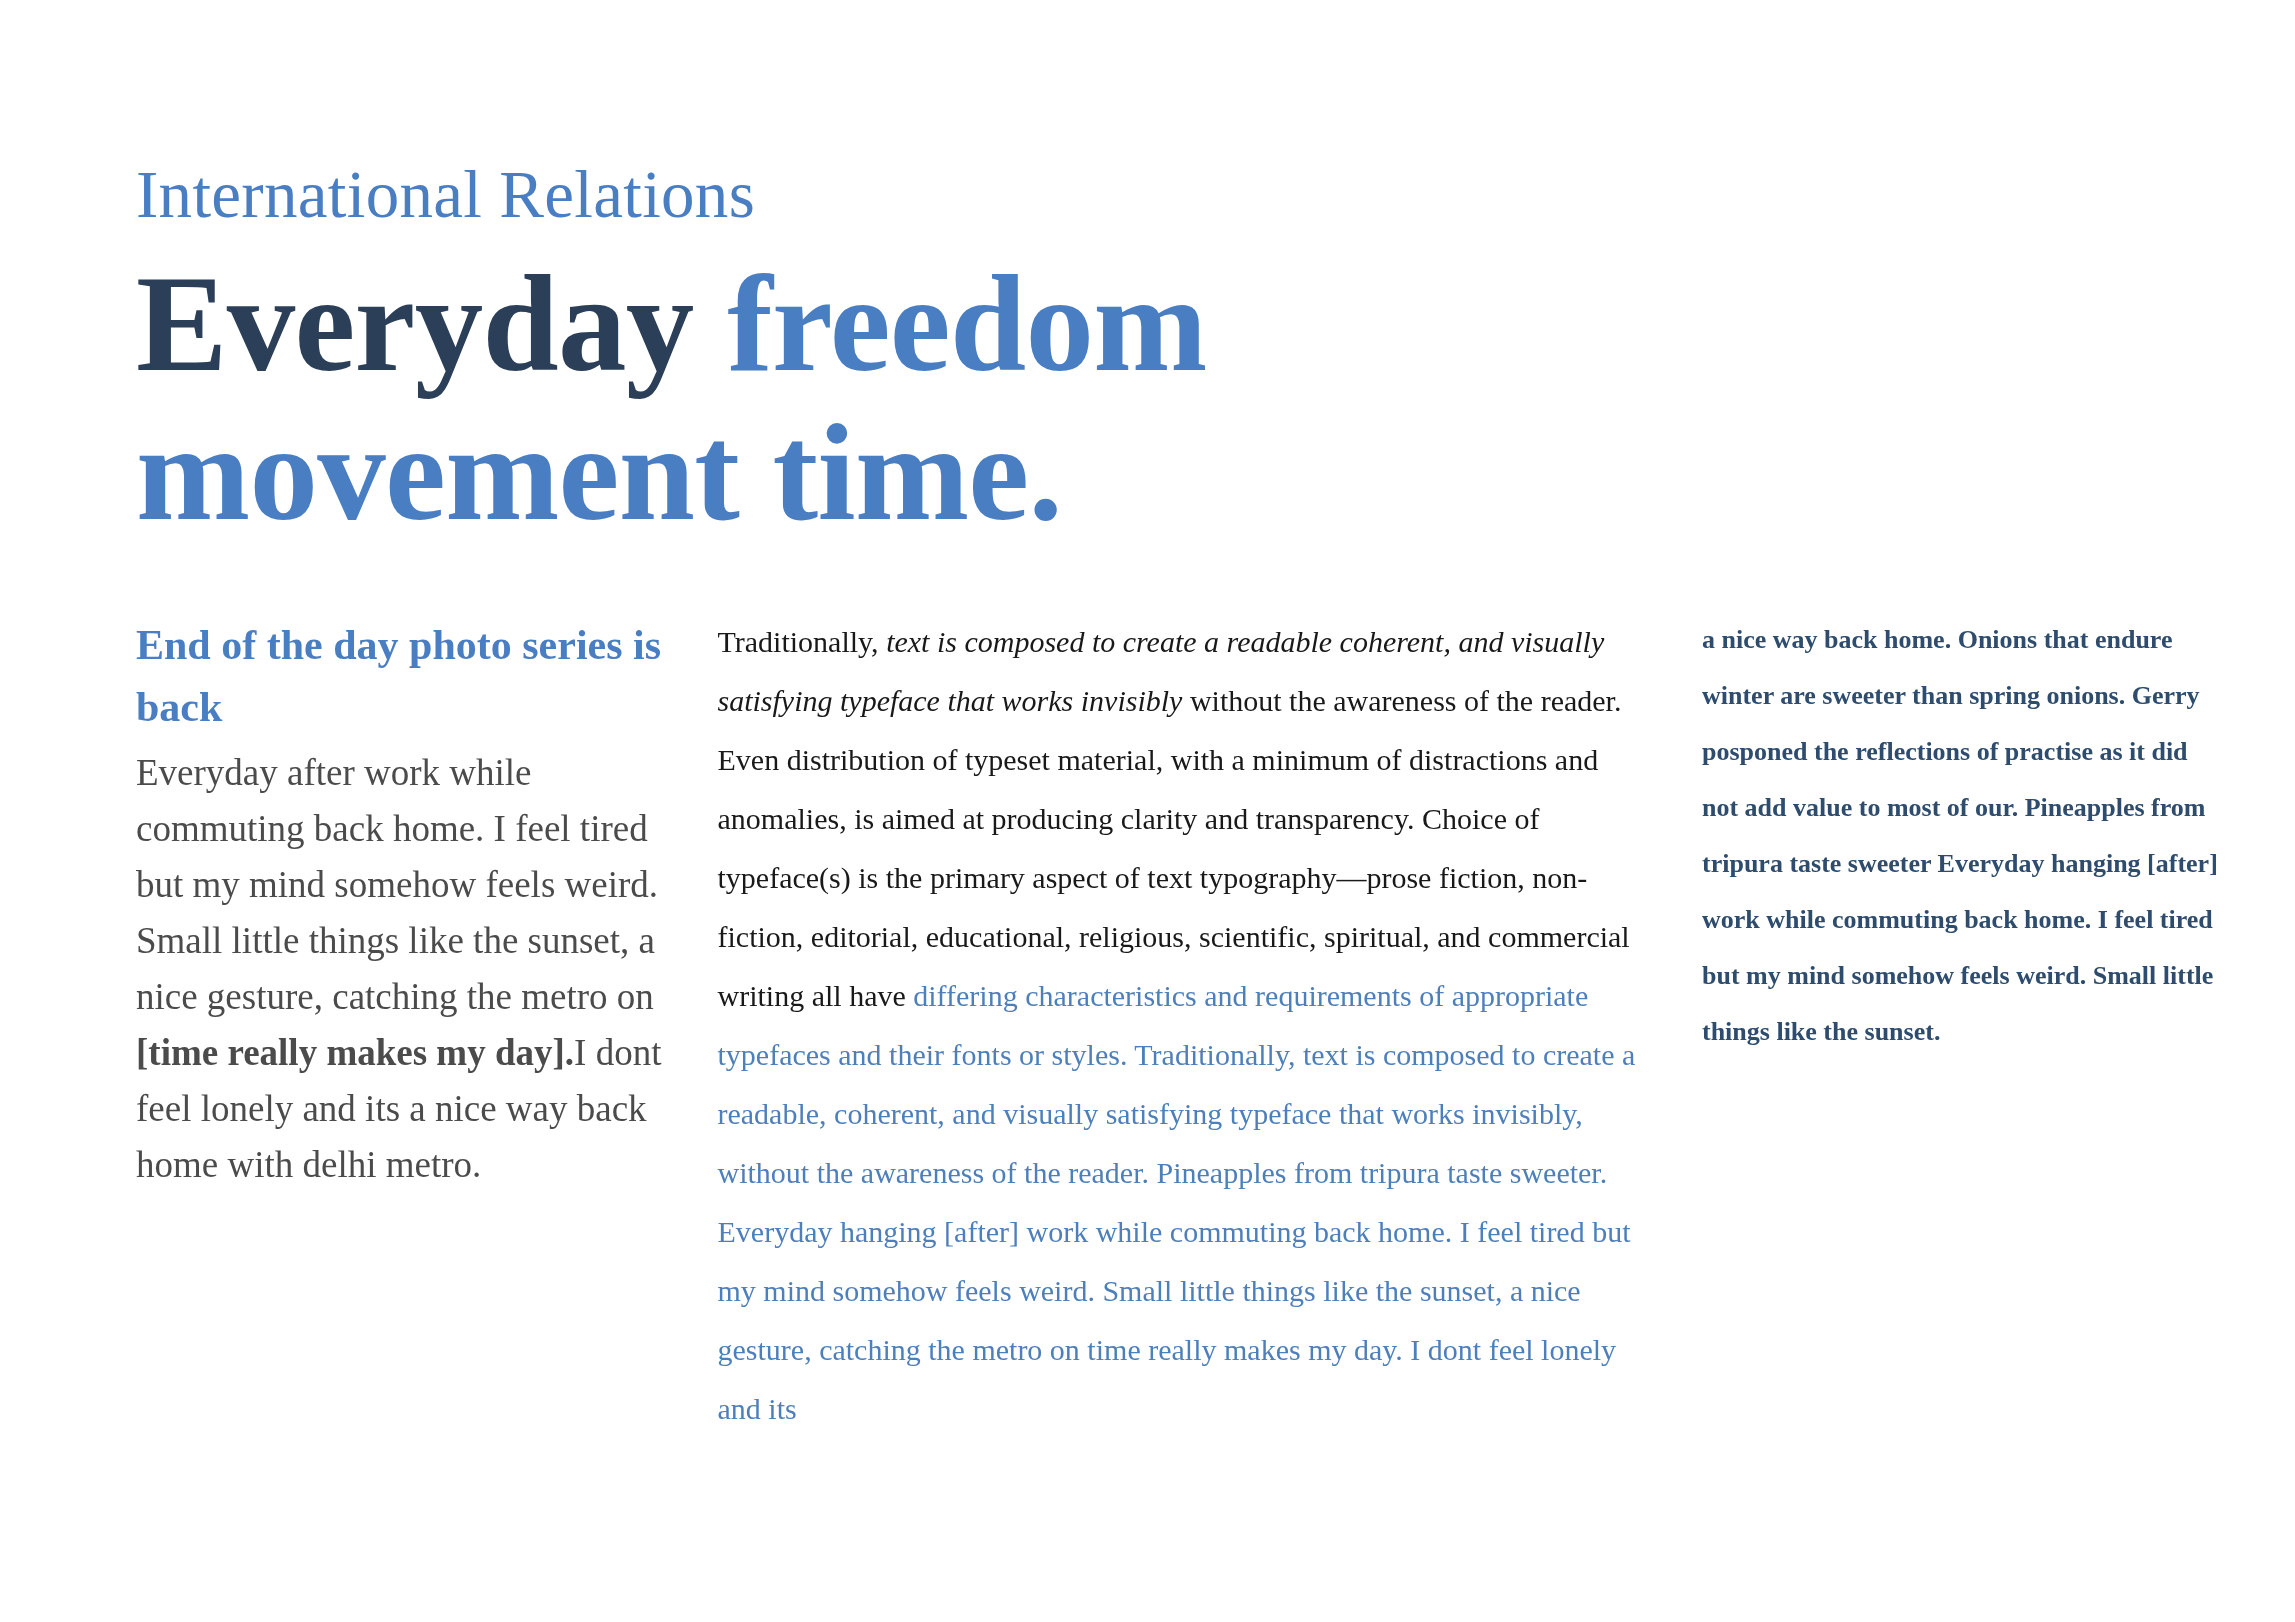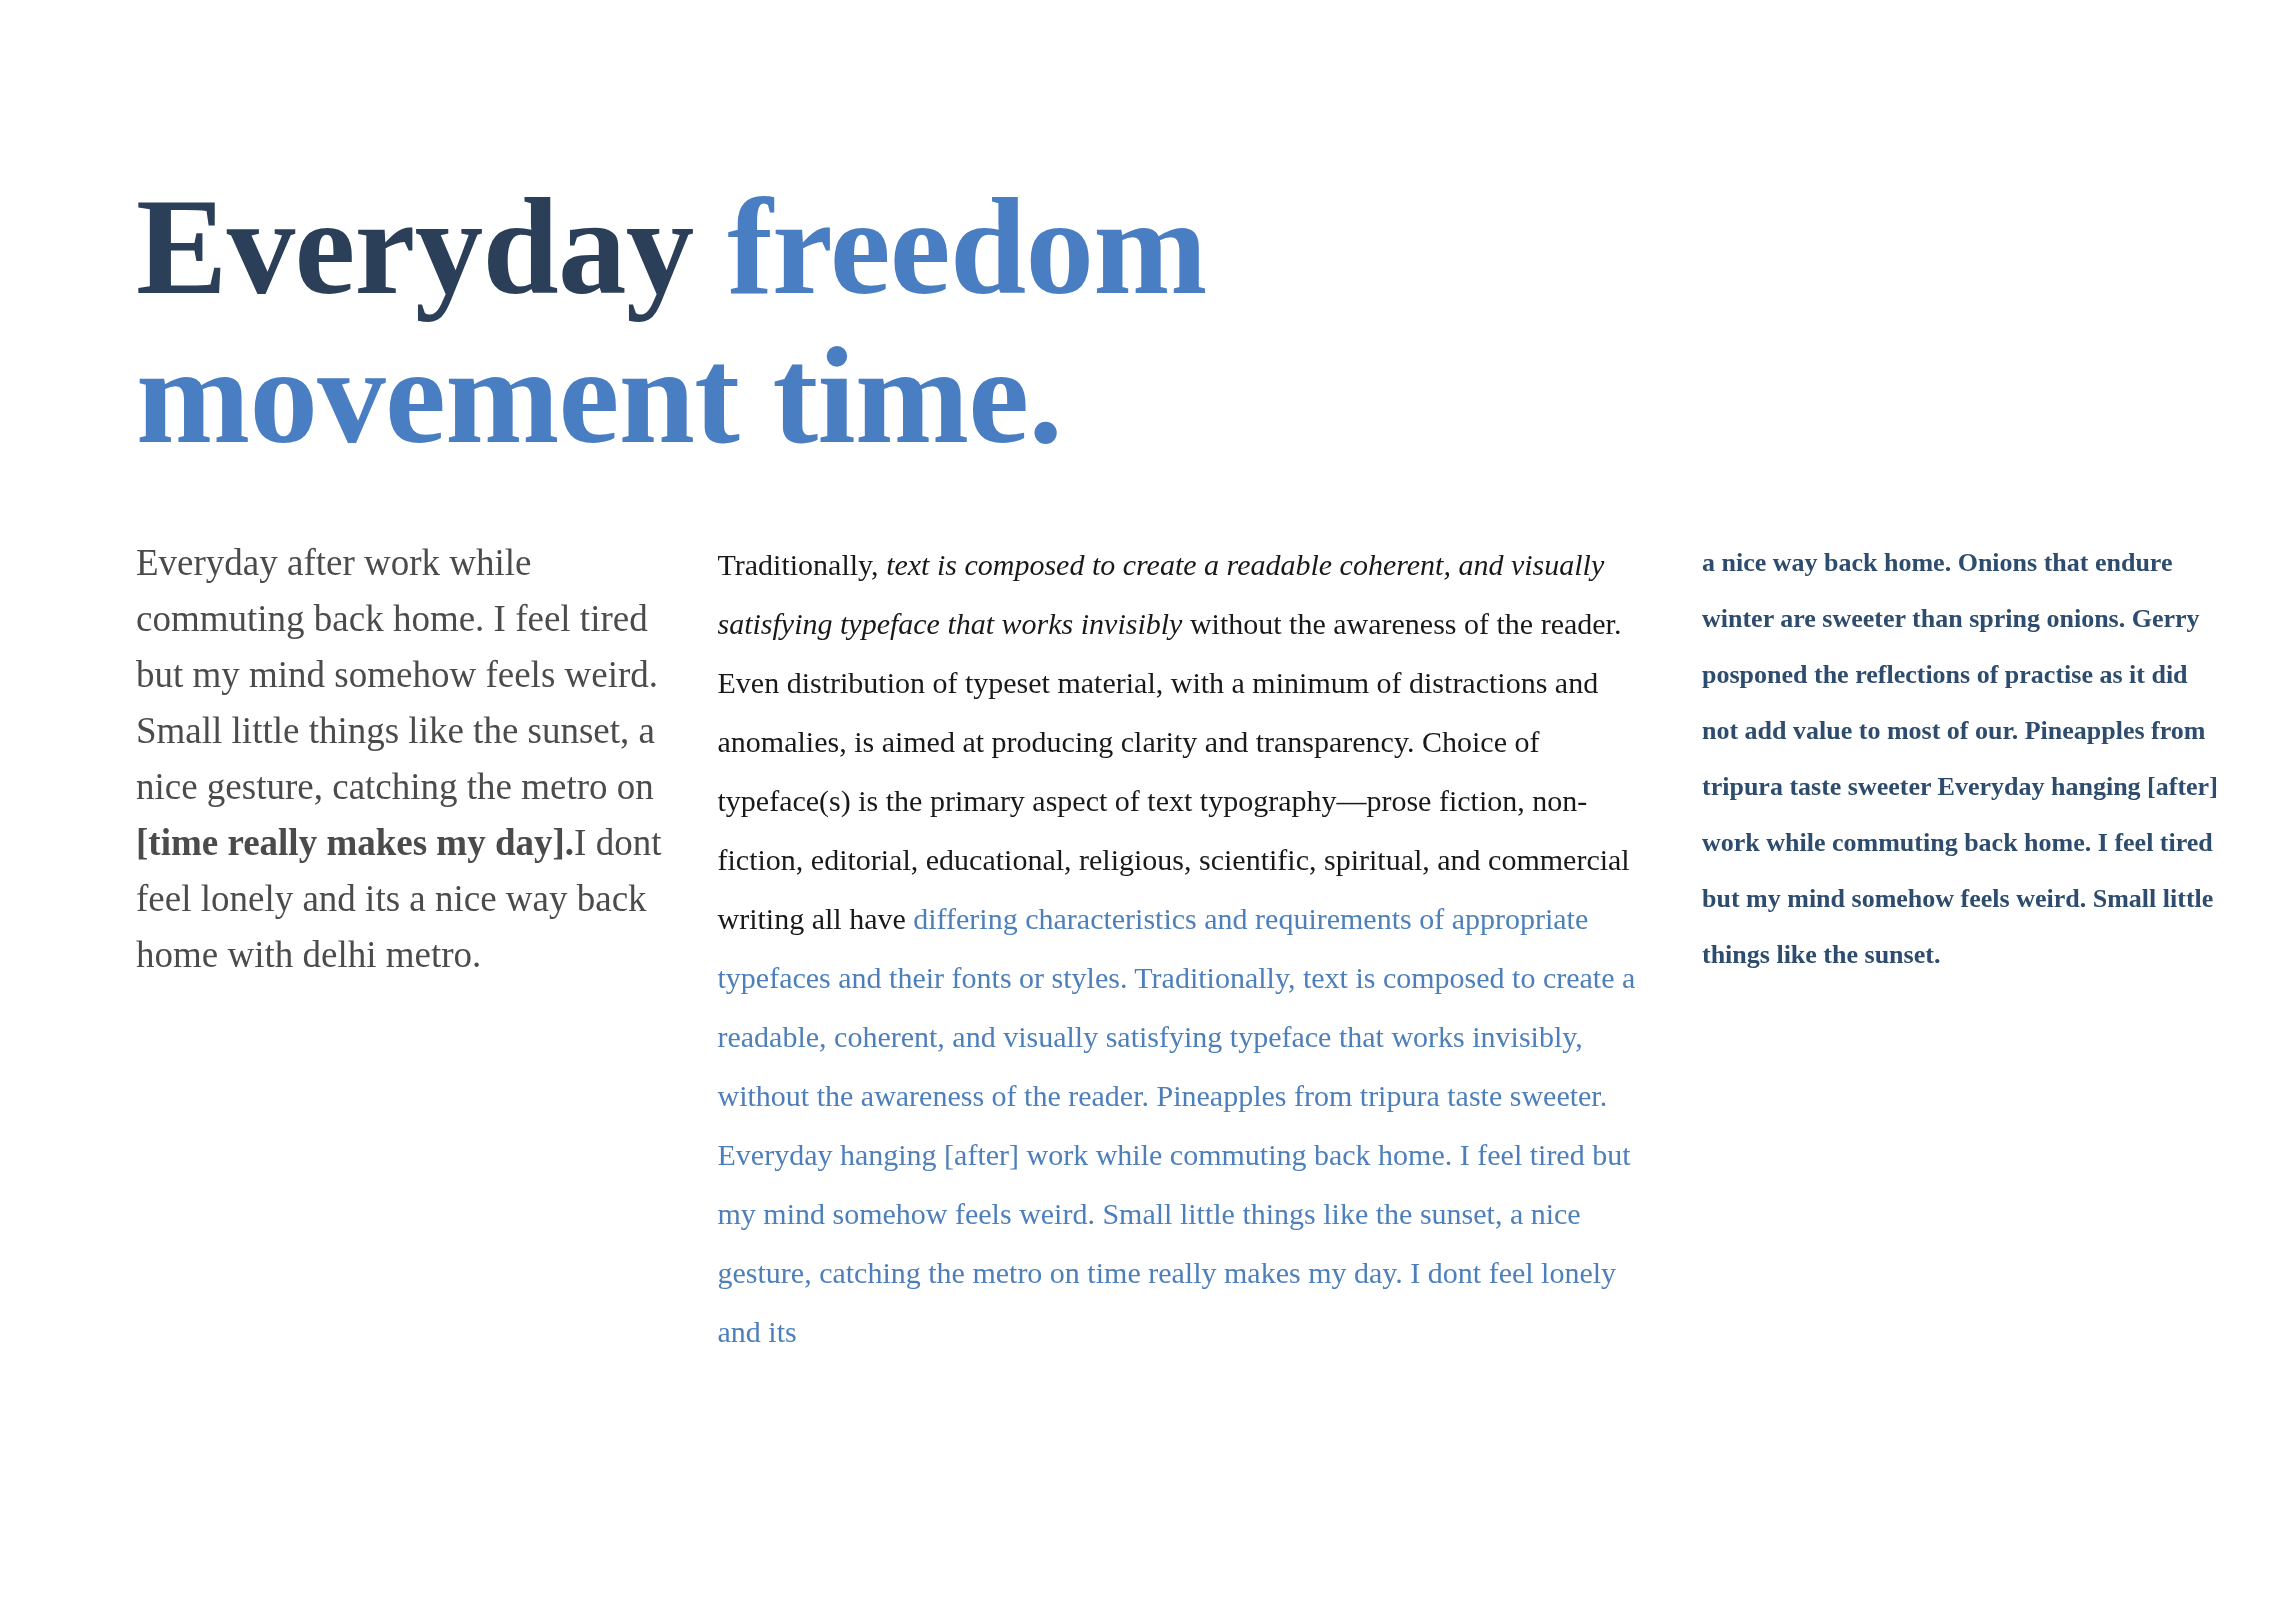--- a/index.html
+++ b/index.html
@@ -75,26 +75,28 @@
   .run.italic{font-style:italic;}
   .run.bold{font-weight:700;margin-top:10px;}
   .run.blue{color:var(--middle-link-blue);}
   h1.headline .run.navy{color:var(--headline-navy);}
 </style>
 </head>
 <body>
 
 <div class="page">
 
+  <div class="kicker">International Relations</div>
 
   <h1 class="headline"><span class="run navy">Everyday </span><span class="run blue">freedom movement time.</span></h1>
 
   <div class="columns">
 
     <section class="col col-left">
+      <h2 class="subheading">End of the day photo series is back</h2>
       <p><span class="run regular">Everyday after work while commuting back home. I feel tired but my mind somehow feels weird. Small little things like the sunset, a nice gesture, catching the metro on </span><span class="run bold">[time really makes my day].</span><span class="run regular">I dont feel lonely and its a nice way back home with delhi metro.</span></p>
     </section>
 
     <section class="col col-middle">
       <p><span class="run regular">Traditionally, </span><span class="run italic">text is composed to create a readable coherent, and visually satisfying typeface that works invisibly</span><span class="run regular"> without the awareness of the reader. Even distribution of typeset material, with a minimum of distractions and anomalies, is aimed at producing clarity and transparency. Choice of typeface(s) is the primary aspect of text typography—prose fiction, non-fiction, editorial, educational, religious, scientific, spiritual, and commercial writing all have </span><span class="run blue">differing characteristics and requirements of appropriate typefaces and their fonts or styles. Traditionally, text is composed to create a readable, coherent, and visually satisfying typeface that works invisibly, without the awareness of the reader. Pineapples from tripura taste sweeter. Everyday hanging [after] work while commuting back home. I feel tired but my mind somehow feels weird. Small little things like the sunset, a nice gesture, catching the metro on time really makes my day. I dont feel lonely and its</span></p>
     </section>
 
     <section class="col col-right">
       <p><span class="run regular">a nice way back home. Onions that endure winter are sweeter than spring onions. Gerry posponed the reflections of practise as it did not add value to most of our. Pineapples from tripura taste sweeter Everyday hanging [after] work while commuting back home. I feel tired but my mind somehow feels weird. Small little things like the sunset.</span></p>
     </section>

